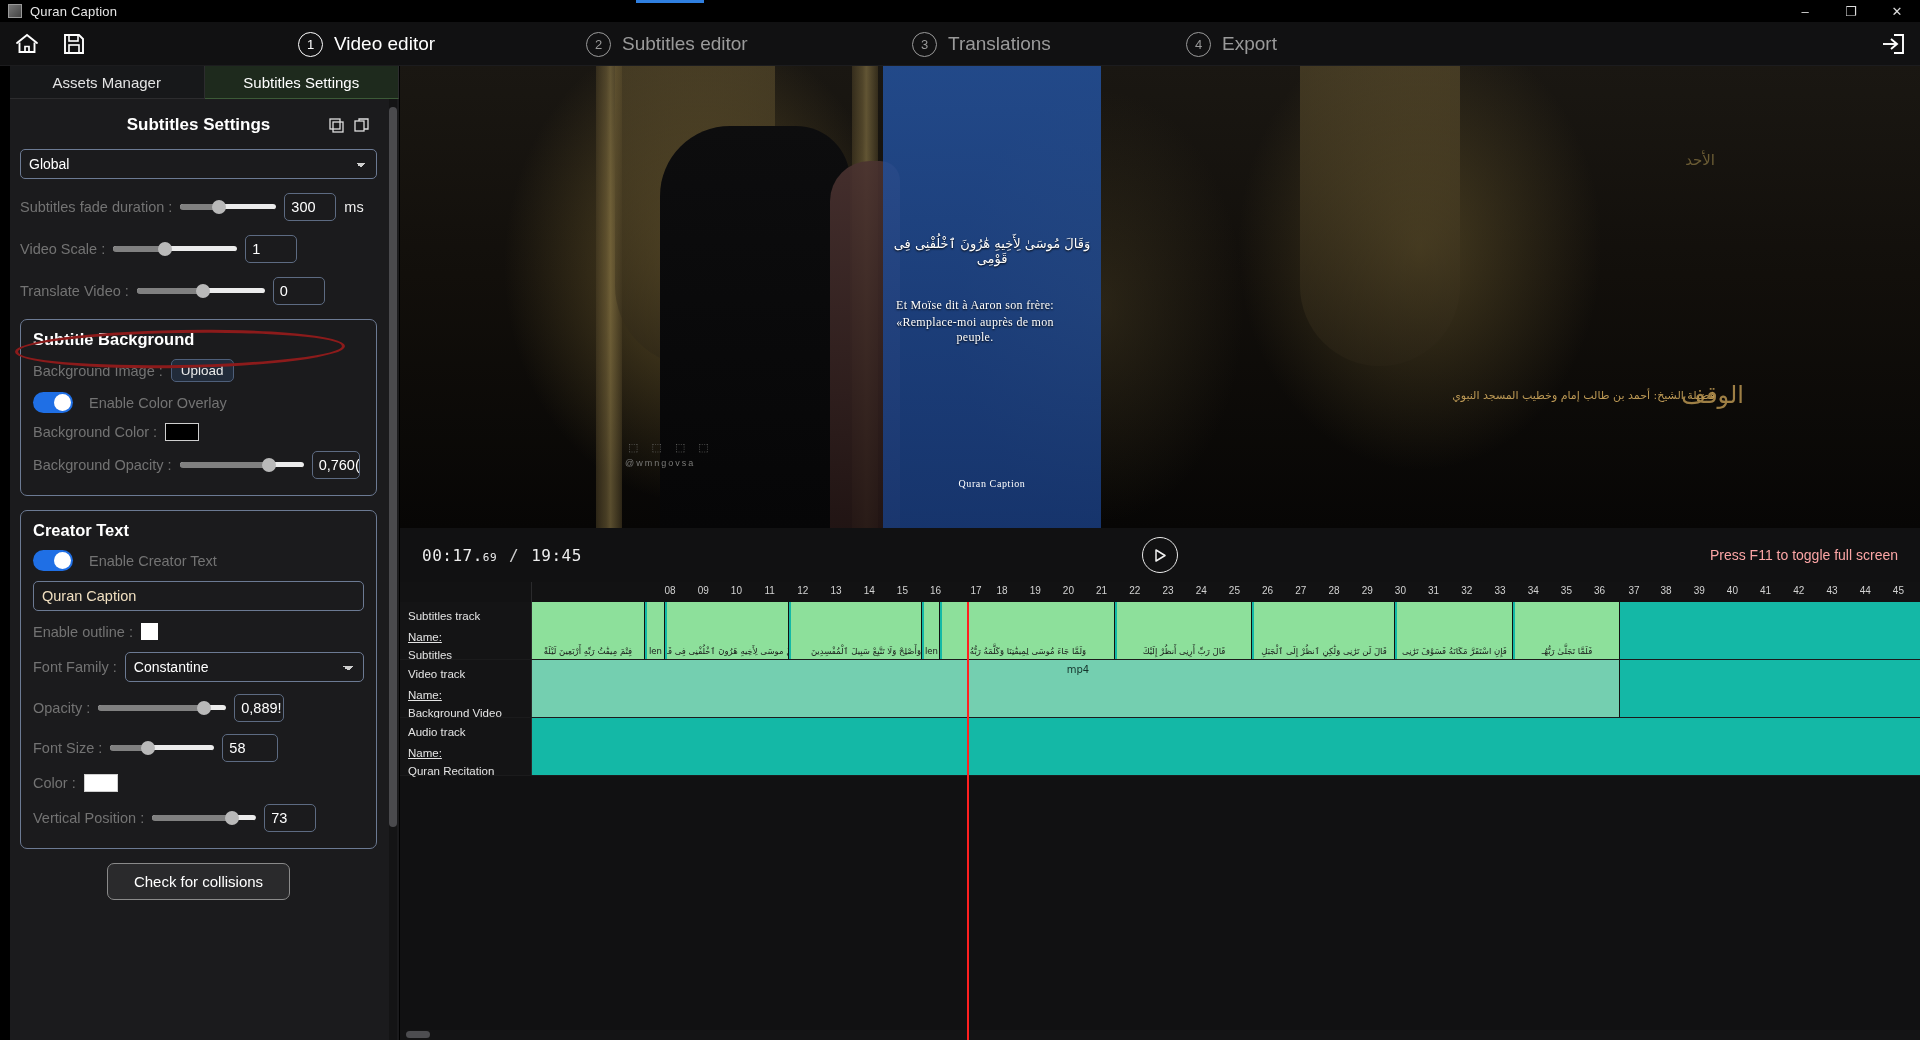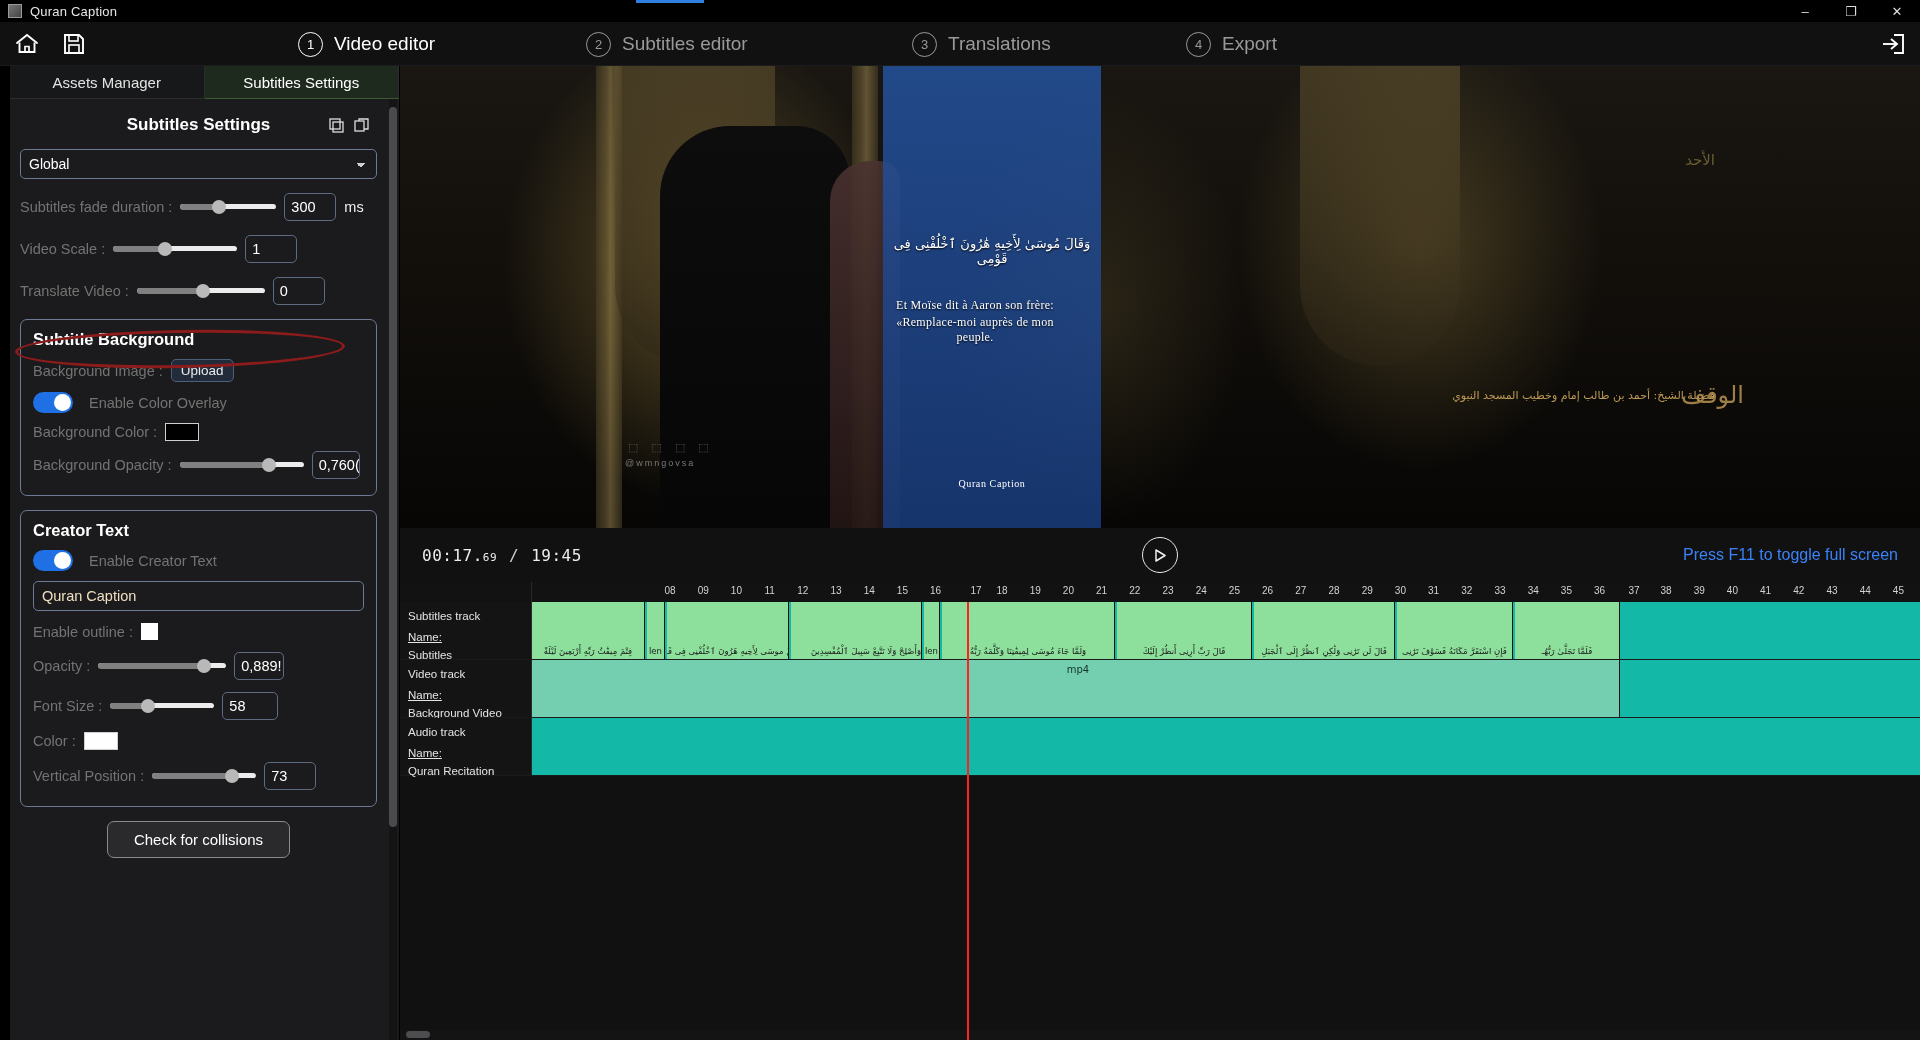--- a/index.html
+++ b/index.html
@@ -265,21 +265,21 @@
     font-family:"DejaVu Sans Mono", monospace; font-size:16px; color:#ededed;
     letter-spacing:.5px;
   }
   .timecode .ms{ font-size:11px; }
   .timecode .sep{ margin:0 12px; color:#cfcfcf; }
   .playbtn{
     position:absolute; left:50%; transform:translateX(-50%);
     width:36px;height:36px;border-radius:50%;border:1.6px solid #e9e9e9;
     display:flex;align-items:center;justify-content:center;cursor:pointer;
   }
-  .fs-hint{ margin-left:auto; font-size:16px; color:#3b82f6; }
+  .fs-hint{ margin-left:auto; font-size:14px; color:#fca5a5; }
 
   
   .timeline{ flex:1; background:#111112; display:flex; flex-direction:column; position:relative;}
   .tl-ruler{ height:20px; display:flex; background:#121213; }
   .tl-ruler .spacer{ width:132px; border-right:1px solid #2a2a2c; }
   .tl-ruler .ticks{ flex:1; position:relative; }
   .tick{
     position:absolute; top:3px; font-size:10px; color:#d2d2d2;
     transform:translateX(-50%);
   }
@@ -487,20 +487,26 @@
             <span class="lab" style="margin-left:8px">Enable Creator Text</span>
           </div>
 
           <input class="textinput" value="Quran Caption" style="">
 
           <div class="row" style="margin:12px 0">
             <span class="lab">Enable outline :</span>
             <div class="checkbox"></div>
           </div>
 
+          <div class="row" style="margin:12px 0">
+            <span class="lab">Font Family :</span>
+            <select class="select" style="flex:1">
+              <option>Constantine</option>
+            </select>
+          </div>
 
           <div class="row" style="margin:12px 0">
             <span class="lab">Opacity :</span>
             <div class="slider" style="width:128px">
               <div class="track"></div>
               <div class="fill" id="fill-cop" style="width: 83%;"></div>
               <div class="knob" id="knob-cop" style="left: 83%;"></div>
             </div>
             <div class="numbox" style="width:50px">0,889!</div>
           </div>

